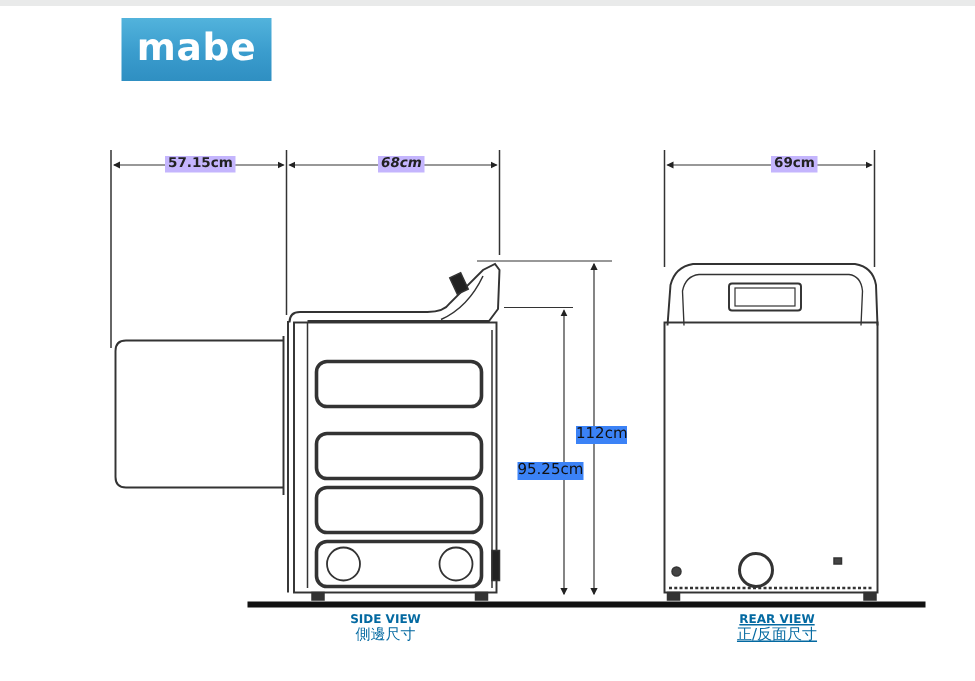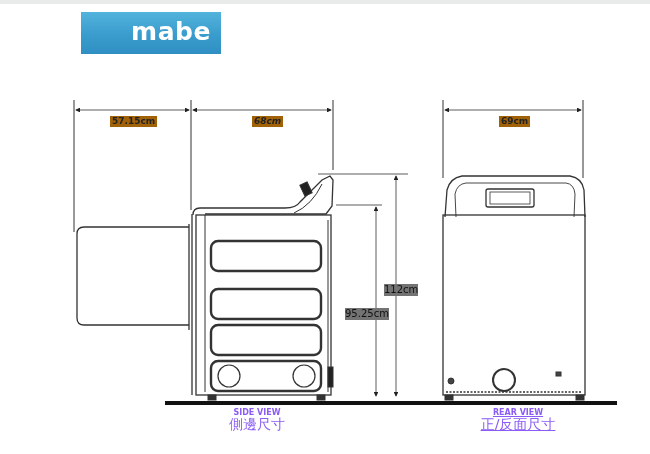--- a/index.html
+++ b/index.html
@@ -2,28 +2,28 @@
 <html><head>
   <meta charset="utf-8">
   <style>
     html, body { margin: 0; padding: 0; background: #ffffff; }
     body { width: 650px; height: 454px; position: relative; overflow: hidden; font-family: "DejaVu Sans", sans-serif; }
     .topbar { position: absolute; left: 0; top: 0; width: 650px; height: 4px; background: #e9eaea; }
     .logo {
       position: absolute; left: 81px; top: 12px; width: 100px; height: 42px;
       background: linear-gradient(180deg, #52b3dc 0%, #3a9ccd 55%, #2f8fc2 100%);
       color: #ffffff; font-family: "DejaVu Sans", sans-serif; font-weight: bold;
-      font-size: 25px; letter-spacing: 0.5px; line-height: 40px; text-align: center; padding-left: 40px;
+      font-size: 25px; letter-spacing: 0.5px; line-height: 40px; text-align: center;
     }
     svg.diagram { position: absolute; left: 0; top: 0; }
-    .dim { position: absolute; font-family: "DejaVu Sans", sans-serif; font-size: 9px; font-weight: bold; color: #222; background: #a16207; padding: 0 2px; line-height: 11px; margin-top: 12px; }
-    .dim-v { position: absolute; font-family: "DejaVu Sans", sans-serif; font-size: 10px; color: #111; background: #737373; line-height: 12px; }
-    .caption { position: absolute; text-align: center; color: #8b5cf6; }
+    .dim { position: absolute; font-family: "DejaVu Sans", sans-serif; font-size: 9px; font-weight: bold; color: #222; background: #c4b5fd; padding: 0 2px; line-height: 11px; }
+    .dim-v { position: absolute; font-family: "DejaVu Sans", sans-serif; font-size: 10px; color: #111; background: #3b82f6; line-height: 12px; }
+    .caption { position: absolute; text-align: center; color: #0369a1; }
     .caption .en { font-family: "DejaVu Sans", sans-serif; font-size: 8px; font-weight: bold; display: block; line-height: 10px; }
-    .caption .zh { font-family: "DejaVu Sans", sans-serif; font-size: 14px; display: block; line-height: 12px; }
+    .caption .zh { font-family: "DejaVu Sans", sans-serif; font-size: 10px; display: block; line-height: 12px; }
   </style>
 </head>
 <body>
 
 <div class="topbar"></div>
 
 <div class="logo">mabe</div>
 
 <svg class="diagram" width="650" height="454" viewBox="0 0 650 454">
   <defs>
@@ -97,21 +97,21 @@
     <line x1="446" y1="392" x2="582" y2="392" stroke-width="1.6" stroke-dasharray="2,1.5"></line>
     <rect x="445" y="395" width="8" height="5" fill="#333"></rect>
     <rect x="576" y="395" width="8" height="5" fill="#333"></rect>
   </g>
 
   <rect x="165" y="401" width="452" height="4" fill="#111"></rect>
 </svg>
 
 <span class="dim" style="left:110px; top:104px;">57.15cm</span>
 <span class="dim" style="left:252px; top:104px;font-style:italic;">68cm</span>
-<span class="dim" style="left:499px; top:104px;text-align:right;">69cm</span>
+<span class="dim" style="left:514px; top:104px;text-align:right;">69cm</span>
 <span class="dim-v" style="left:384px; top:284px;">112cm</span>
 <span class="dim-v" style="left:345px; top:308px;">95.25cm</span>
 
 <div class="caption" style="left:222px; top:408px; width:70px;">
   <span class="en">SIDE VIEW</span>
   <span class="zh">側邊尺寸</span>
 </div>
 <div class="caption" style="left:478px; top:408px; width:80px;text-decoration:underline;">
   <span class="en">REAR VIEW</span>
   <span class="zh">正/反面尺寸</span>

